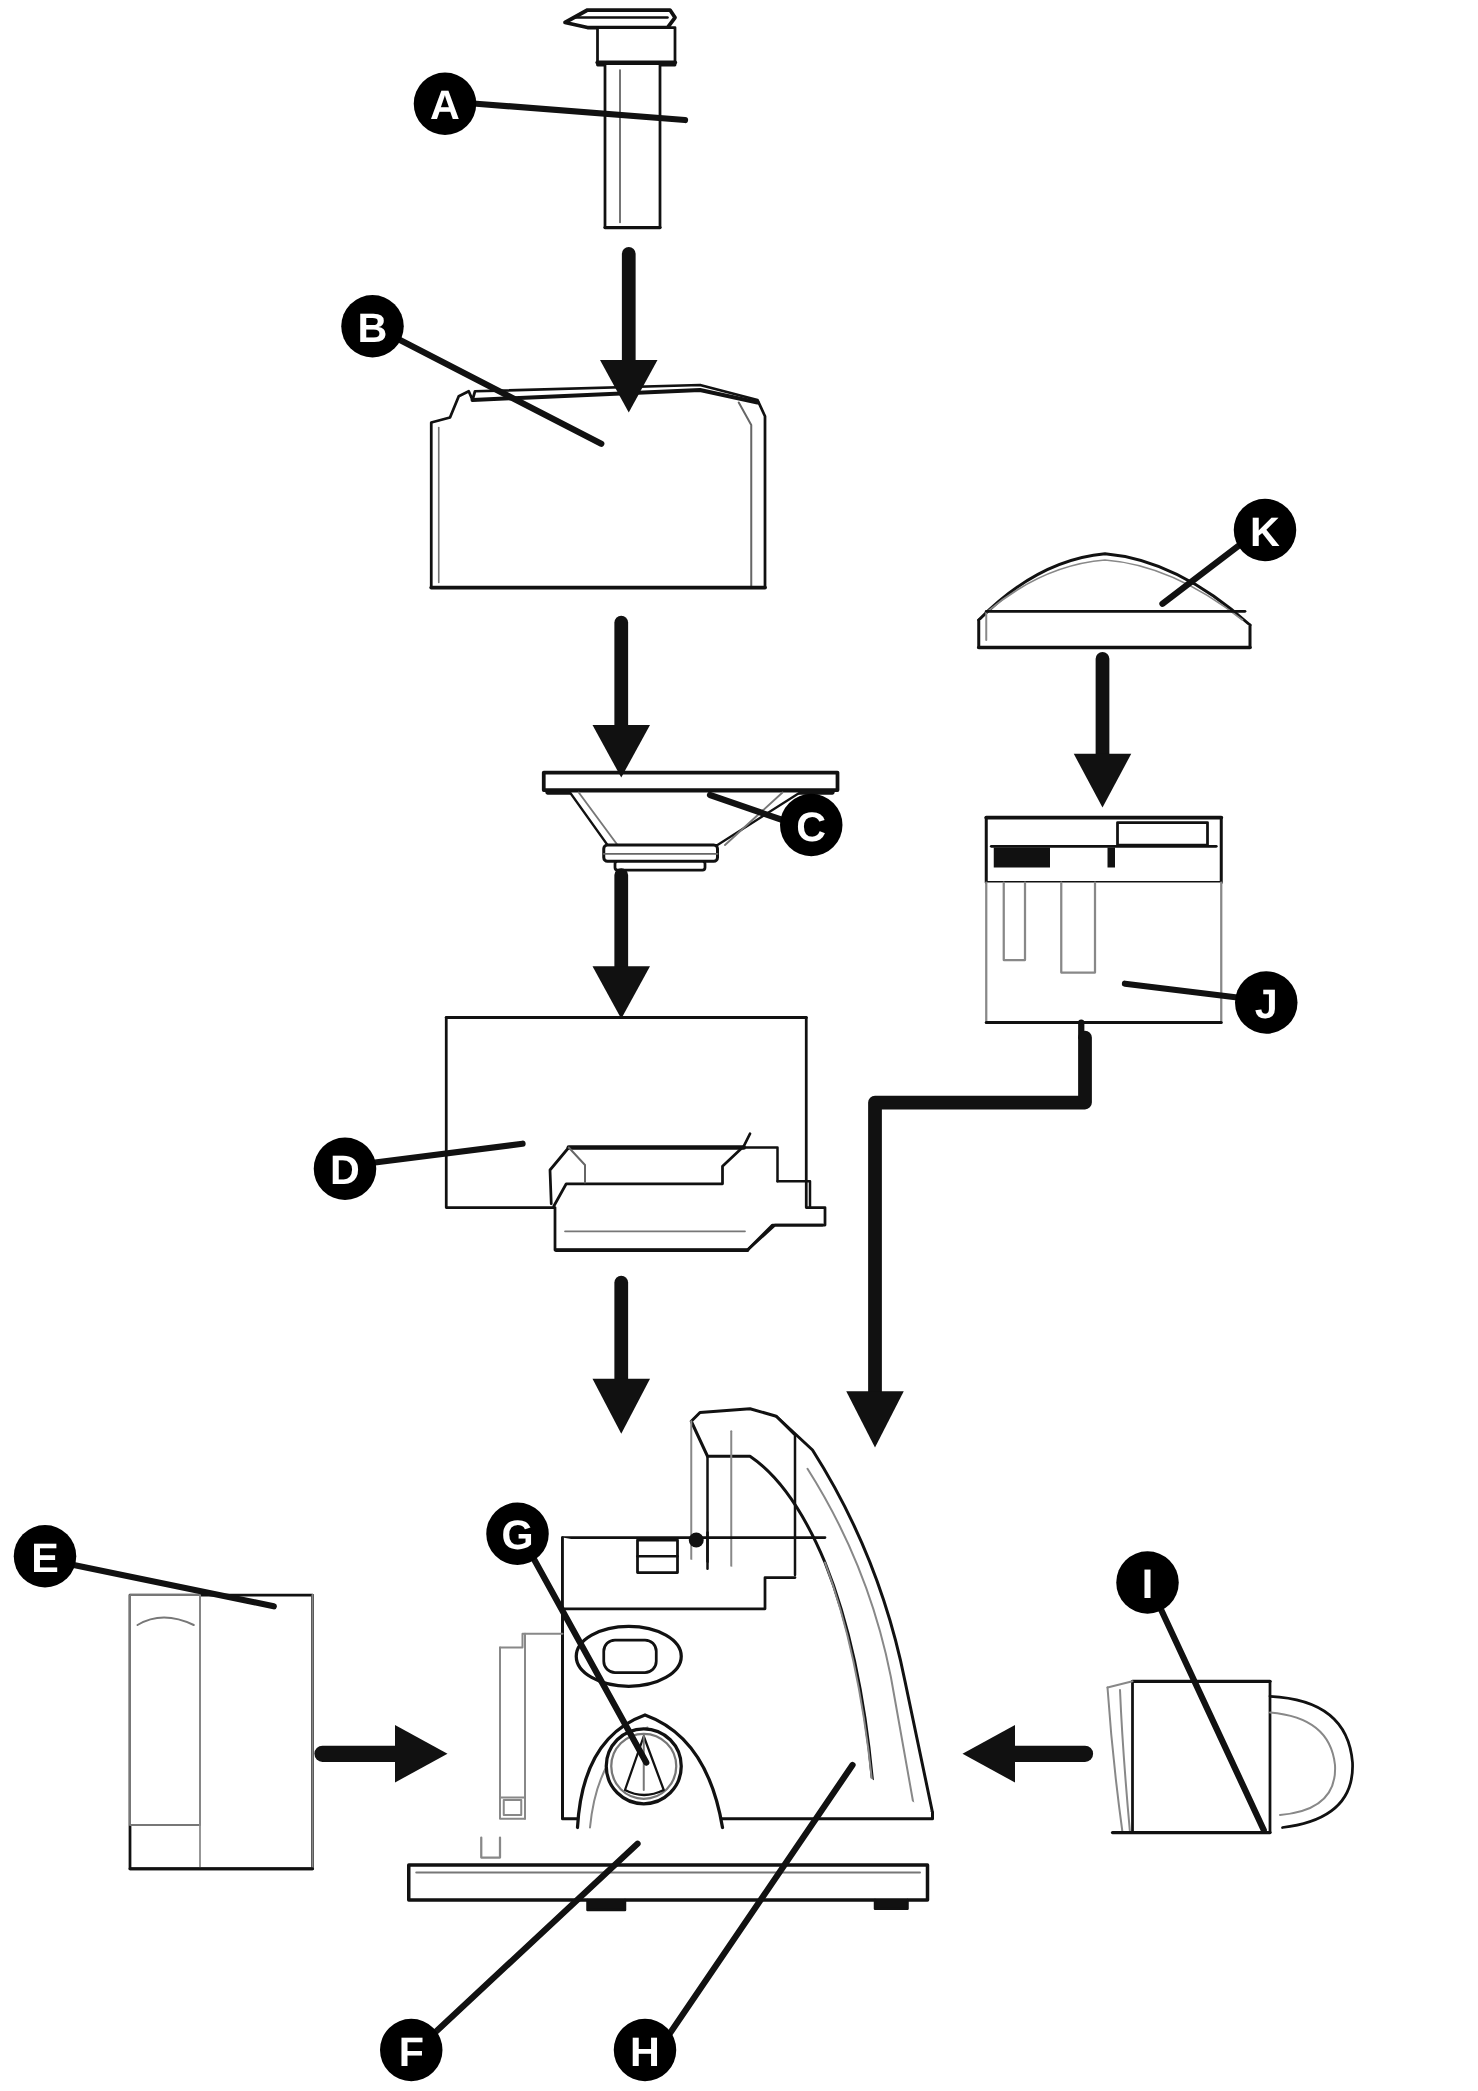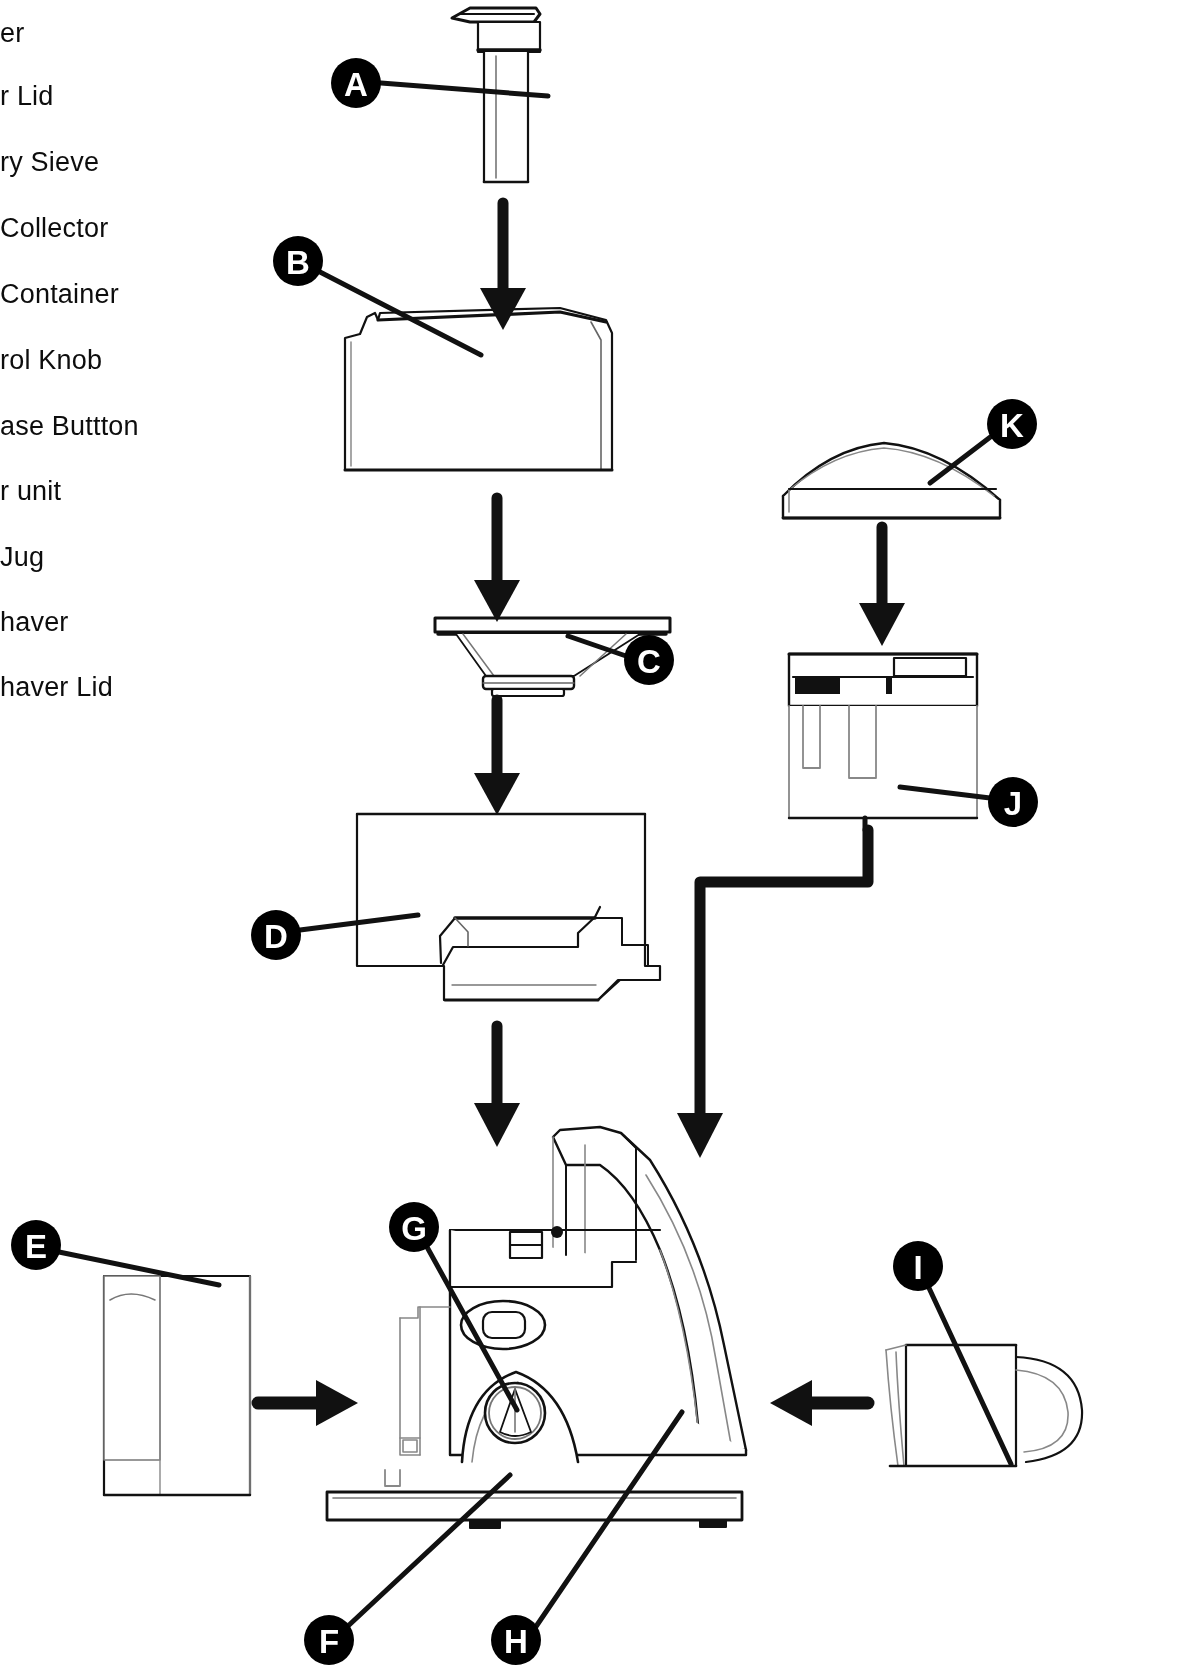--- a/index.html
+++ b/index.html
@@ -21,33 +21,20 @@
     font-family:"Liberation Sans", sans-serif;
     font-weight:bold;fill:#ffffff;
     text-anchor:middle;dominant-baseline:central;
   }
 </style>
 </head>
 <body>
 
 <div id="stage">
 
-  <div class="legend">
-    <div class="legend-item" style="top:18px;">er</div>
-    <div class="legend-item" style="top:81px;">r Lid</div>
-    <div class="legend-item" style="top:147px;">ry Sieve</div>
-    <div class="legend-item" style="top:213px;"> Collector</div>
-    <div class="legend-item" style="top:279px;">Container</div>
-    <div class="legend-item" style="top:345px;">rol Knob</div>
-    <div class="legend-item" style="top:411px;">ase Buttton</div>
-    <div class="legend-item" style="top:476px;">r unit</div>
-    <div class="legend-item" style="top:542px;">Jug</div>
-    <div class="legend-item" style="top:607px;">haver</div>
-    <div class="legend-item" style="top:672px;">haver Lid</div>
-  </div>
 
   <svg class="layer" viewBox="0 0 1182 1673">
     <defs>
       <marker id="fatArrow" markerWidth="14" markerHeight="14" refX="2" refY="7" orient="auto" markerUnits="strokeWidth">
         <path d="M0,0 L0,14 L13,7 z" fill="#111"></path>
       </marker>
     </defs>
 
     <g fill="none" stroke="#111" stroke-width="2.2" stroke-linejoin="round" stroke-linecap="round">
 

